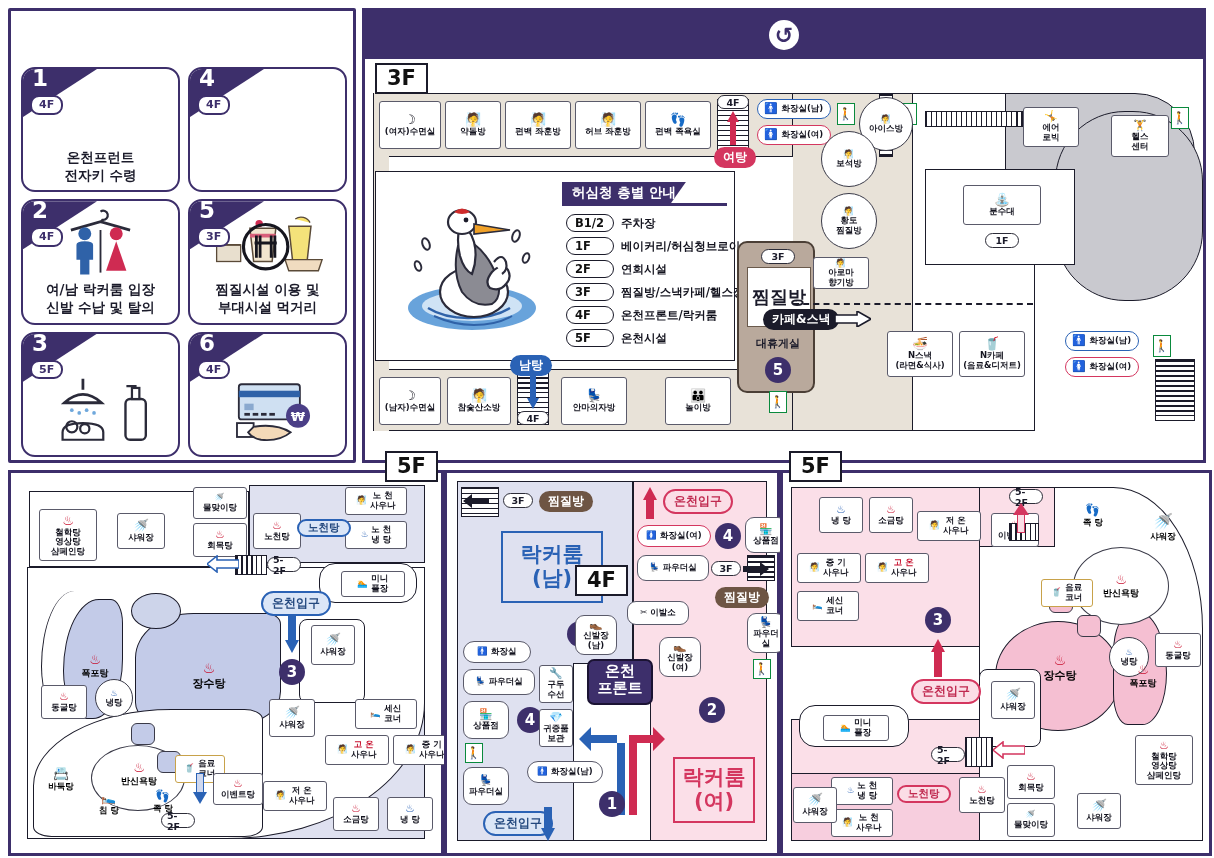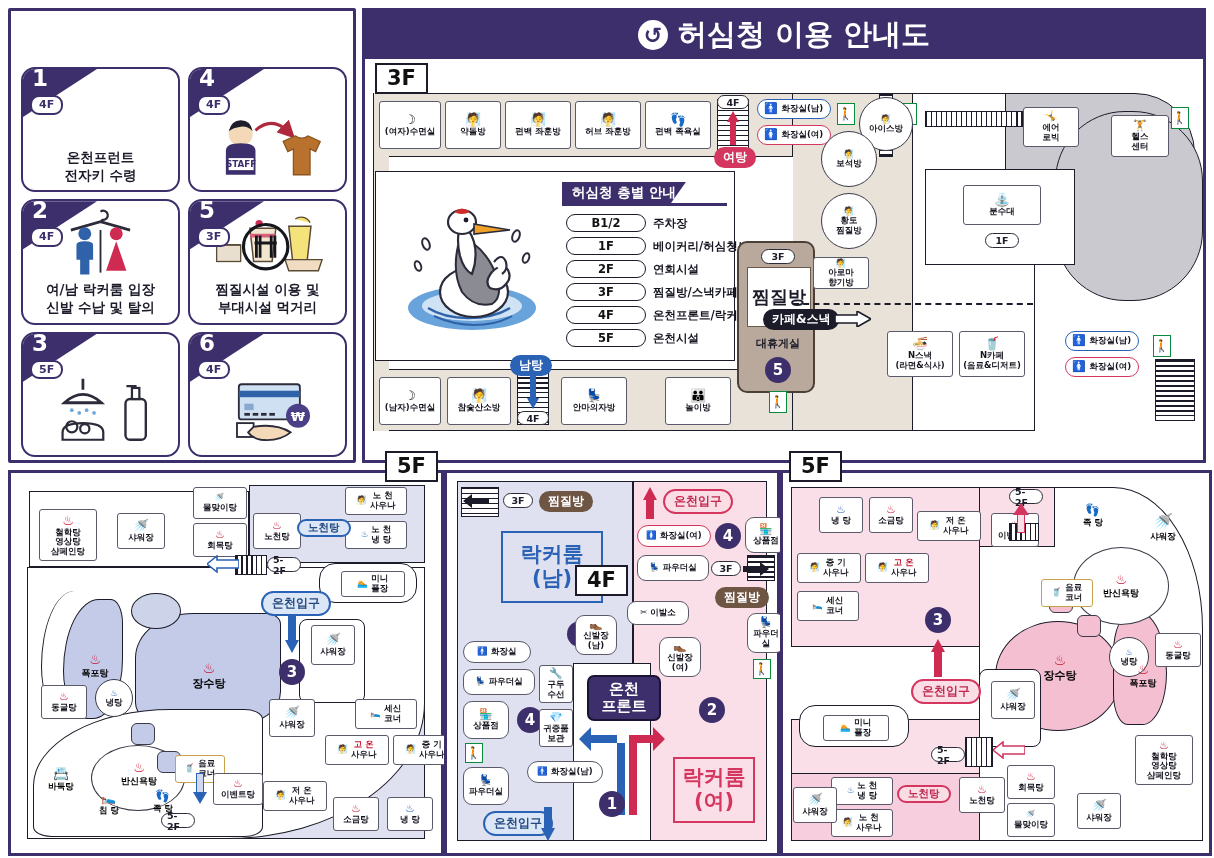--- a/index.html
+++ b/index.html
@@ -158,21 +158,21 @@
   }
   #guide-head{
     position:absolute;left:186px;top:10px;height:21px;background:#3d2f6b;color:#fff;
     font-size:13.5px;font-weight:bold;display:flex;align-items:center;padding:0 10px;
     clip-path:polygon(0 0,100% 0,88% 100%,0 100%);
   }
   #guide-underline{position:absolute;left:186px;top:31px;width:165px;height:3px;background:#3d2f6b;}
   .guide-row{position:absolute;display:flex;align-items:center;gap:7px;}
   .guide-fl{
     border:1.8px solid #1b1b2a;border-radius:999px;font-size:11.5px;font-weight:bold;
-    color:#111;padding:1px 24px;min-width:30px;text-align:center;
+    color:#111;padding:1px 8px;min-width:30px;
   }
   .guide-tx{font-size:11.5px;font-weight:bold;color:#14141f;white-space:nowrap;}
 
   
   #mascot{position:absolute;left:22px;top:28px;width:150px;height:145px;}
 
   
   #jjim3f{
     left:372px;top:182px;width:78px;height:152px;background:#b9a99c;
     border:2px solid #4b3f36;border-radius:10px;
@@ -221,36 +221,20 @@
         <div class="step-cap">
           <div>온천프런트</div>
           <div>전자키 수령</div>
         </div>
       </div>
 
       <div class="step-card">
         <div class="step-corner"></div>
         <div class="step-num">4</div>
         <div class="step-floor">4F</div>
-        <div class="step-art">
-          <svg viewBox="0 0 130 80" width="100%" height="100%">
-            <path d="M52 22 Q70 6 88 24" fill="none" stroke="#b0283c" stroke-width="3.2" marker-end="url(#ah1)"></path>
-            <defs>
-                <marker id="ah1" markerWidth="6" markerHeight="6" refX="3" refY="3" orient="auto">
-              <path d="M0,0 L6,3 L0,6 Z" fill="#b0283c"></path>
-                </marker>
-              </defs>
-            <circle cx="36" cy="26" r="13" fill="#f3d9b8"></circle>
-            <path d="M23 23 Q26 11 36 11 Q47 11 49 23 Q44 17 36 18 Q28 19 23 23 Z" fill="#1d1d2b"></path>
-            <path d="M20 44 Q20 36 36 36 Q52 36 52 44 L52 70 L20 70 Z" fill="#3d2f6b"></path>
-            <rect x="23" y="52" width="27" height="13" fill="#fff"></rect>
-            <text x="36.5" y="62" font-size="9.5" font-weight="bold" fill="#3d2f6b" text-anchor="middle" font-family="DejaVu Sans">STAFF</text>
-            <path d="M82 34 L95 28 Q102 33 109 28 L122 34 L117 45 L111 42 L111 70 L93 70 L93 42 L87 45 Z" fill="#b8722e" stroke="#8c5420" stroke-width="1.4"></path>
-          </svg>
-        </div>
       </div>
 
       <div class="step-card">
         <div class="step-corner"></div>
         <div class="step-num">2</div>
         <div class="step-floor">4F</div>
         <div class="step-art">
           <svg viewBox="0 0 120 80" width="100%" height="100%">
             <path d="M60 6 a5 5 0 1 1 2 9 L60 18" fill="none" stroke="#2b2b3a" stroke-width="2.4"></path>
             <path d="M28 26 L60 17 L92 26" fill="none" stroke="#2b2b3a" stroke-width="3"></path>
@@ -338,21 +322,20 @@
           </svg>
         </div>
       </div>
 
     </div>
   </div>
 
   <div class="abs" id="right-panel">
     <div class="abs ctr" id="right-title">
       <span id="logo-mark">↺</span>
-      <span>허심청 이용 안내도</span>
     </div>
 
     <div class="abs" style="left:0;top:48px;width:838px;height:401px;overflow:hidden;">
 
       <div class="abs fill-beige" style="left:8px;top:34px;width:420px;height:64px;border:1.6px solid #1b1b2a;"></div>
       <div class="abs fill-beige" style="left:8px;top:310px;width:420px;height:62px;border:1.6px solid #1b1b2a;"></div>
       <div class="abs fill-beige" style="left:8px;top:34px;width:16px;height:338px;border-left:1.6px solid #1b1b2a;"></div>
       <div class="abs fill-beige" style="left:428px;top:34px;width:120px;height:338px;border:1.6px solid #1b1b2a;border-left:none;"></div>
       <div class="abs fill-white" style="left:548px;top:34px;width:122px;height:338px;border:1.6px solid #1b1b2a;border-left:none;"></div>
 
@@ -808,21 +791,21 @@
       <span class="tiny" style="color:#3d2f6b;">🚹</span>
       <span class="tiny">화장실(남)</span>
     </div>
 
     <div class="abs ob-blue" style="left:36px;top:338px;">온천입구</div>
     <div class="abs" style="left:94px;top:334px;width:14px;height:34px;">
       <div class="abs" style="left:3px;top:0;width:8px;height:22px;background:#2a62b5;"></div>
       <div class="abs" style="left:0;top:21px;width:0;height:0;border-left:7px solid transparent;border-right:7px solid transparent;border-top:13px solid #2a62b5;"></div>
     </div>
 
-    <div class="abs" id="front-desk" style="left:140px;top:202px;width:74px;height:46px;">
+    <div class="abs" id="front-desk" style="left:140px;top:186px;width:66px;height:46px;font-family:Liberation Mono, monospace;">
       <span>온천</span>
       <span>프론트</span>
     </div>
 
     <div class="abs" style="left:130px;top:232px;width:90px;height:110px;">
       <svg viewBox="0 0 90 110" width="90" height="110">
         <path d="M40 110 L40 30 L14 30 L14 22 L2 34 L14 46 L14 38 L48 38 L48 110 Z" fill="#2a62b5"></path>
         <path d="M52 110 L52 30 L76 30 L76 22 L88 34 L76 46 L76 38 L60 38 L60 110 Z" fill="#cf2b52"></path>
       </svg>
     </div>

